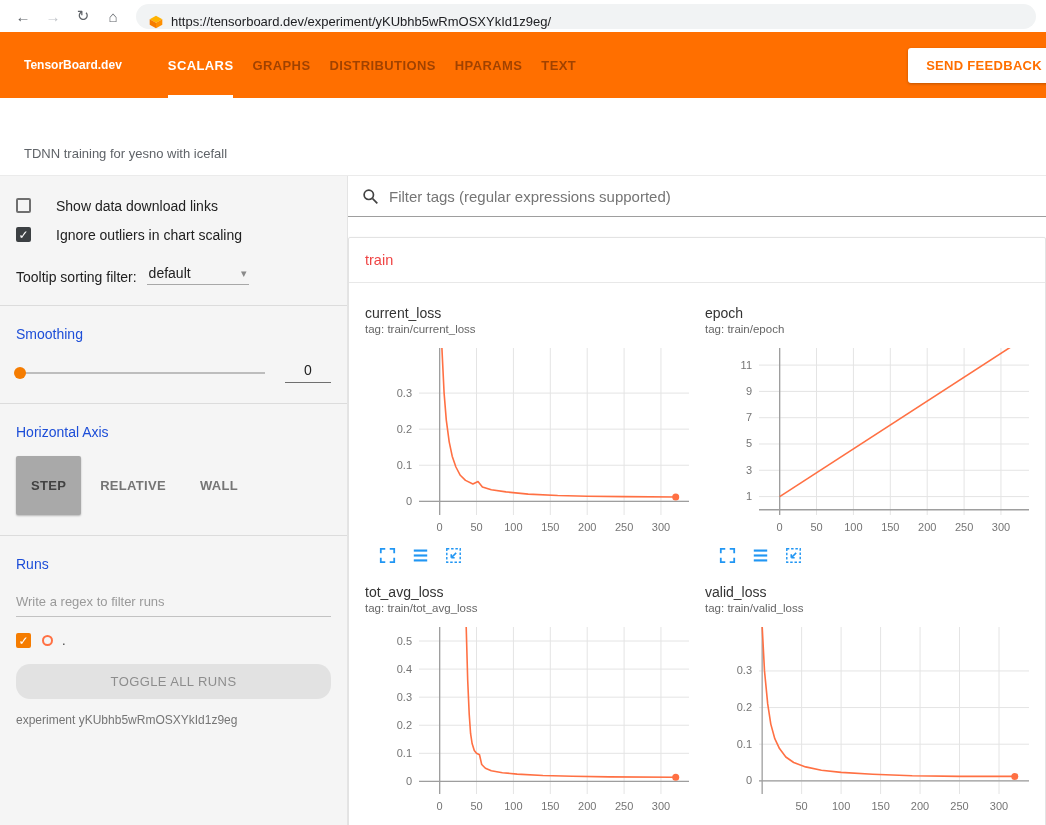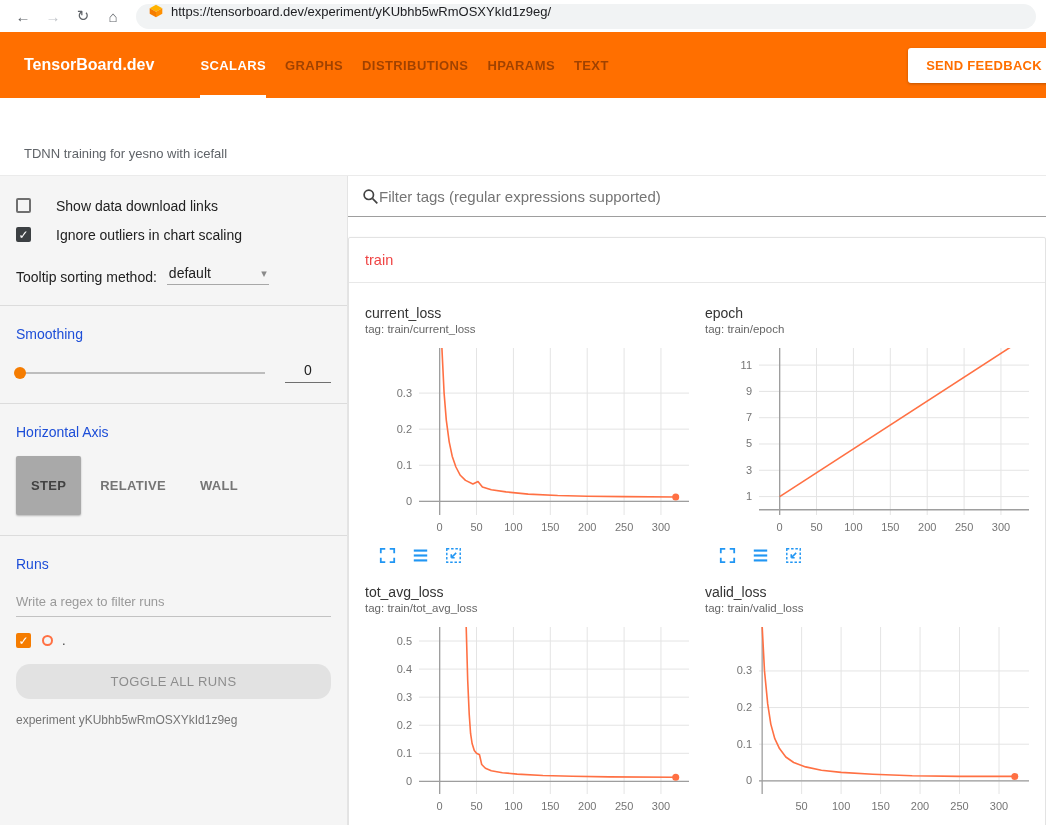--- a/index.html
+++ b/index.html
@@ -3,26 +3,26 @@
 <meta charset="utf-8">
 <style>
   *{margin:0;padding:0;box-sizing:border-box}
   html,body{width:1046px;height:825px;overflow:hidden;background:#fff;
     font-family:"Liberation Sans",sans-serif}
   
   .browser-bar{height:32px;display:flex;align-items:center;padding:0 10px;gap:4px;background:#fff}
   .nav-btn{width:26px;height:26px;display:flex;align-items:center;justify-content:center;
     font-size:15px;color:#5f6368;border-radius:50%;cursor:pointer}
   .nav-btn.disabled{color:#c0c4c9}
-  .addr{flex:1;height:25px;background:#f1f3f4;border-radius:13px;display:flex;align-items:flex-start;
+  .addr{flex:1;height:25px;background:#f1f3f4;border-radius:13px;display:flex;align-items:flex-end;
     gap:8px;padding:0 13px;margin-left:6px;cursor:text}
   .addr-url{font-size:13px;color:#202124;white-space:nowrap}
   
   .app-header{height:66px;background:#ff6f00;display:flex;align-items:center;padding:0 0 0 24px}
-  .brand{color:#fff;font-size:16px;font-weight:700;margin-right:46px;white-space:nowrap}
+  .brand{color:#fff;font-size:12px;font-weight:700;margin-right:46px;white-space:nowrap}
   .nav-tabs{display:flex;gap:19px;height:100%}
   .tab{display:flex;align-items:center;height:100%;font-size:13px;letter-spacing:.4px;
     color:rgba(45,12,0,.45);border-bottom:3px solid transparent;padding-top:3px;cursor:pointer;font-weight:700}
   .tab.active{color:#fff;border-bottom-color:#fff}
   .feedback-btn{margin-left:auto;margin-right:-14px;background:#fff;color:#ff6f00;font-weight:700;
     font-size:13px;letter-spacing:.3px;padding:10px 18px;border:none;border-radius:3px;
     box-shadow:0 1px 3px rgba(0,0,0,.25);white-space:nowrap;font-family:inherit;cursor:pointer}
   .title-strip{height:78px;display:flex;align-items:flex-end;padding:0 0 14px 24px;
     border-bottom:1px solid #ebebeb;color:#5f6368;font-size:13px;background:#fff}
   
@@ -55,21 +55,21 @@
     font-size:13px;padding:6px 0 7px;margin-top:16px;outline:none;font-family:inherit;color:#333}
   .runs-filter::placeholder{color:#9a9a9a}
   .run-row{display:flex;align-items:center;margin-top:16px;cursor:pointer}
   .run-ring{width:11px;height:11px;border:2px solid #ff7043;border-radius:50%;margin-left:11px}
   .run-name{margin-left:9px;font-size:13px;color:#424242}
   .toggle-btn{display:block;width:100%;margin-top:16px;padding:10px 0;background:#e2e2e2;border:none;
     border-radius:14px;color:#8d8d8d;font-size:13px;letter-spacing:.4px;font-family:inherit;cursor:pointer}
   .exp-note{margin-top:14px;font-size:12px;color:#757575}
   
   .main{flex:1;min-width:0;display:flex;flex-direction:column;background:#fff;overflow:hidden}
-  .filter-row{display:flex;align-items:center;padding:12px 0 11px 14px;border-bottom:1px solid #9e9e9e}
+  .filter-row{display:flex;align-items:center;gap:10px;padding:12px 0 11px 14px;border-bottom:1px solid #9e9e9e}
   .filter-input{flex:1;border:none;outline:none;font-size:15px;color:#424242;font-family:inherit;background:transparent}
   .filter-input::placeholder{color:#757575}
   .card{margin-top:20px;border:1px solid #e3e3e3;border-radius:2px;box-shadow:0 1px 3px rgba(0,0,0,.09);background:#fff}
   .card-header{padding:14px 16px;font-size:14.5px;color:#ef4444;border-bottom:1px solid #e8e8e8;cursor:pointer}
   .charts-grid{display:grid;grid-template-columns:340px 340px;row-gap:20px;padding:22px 16px 10px}
   .chart-title{font-size:14px;color:#333}
   .chart-tag{font-size:11.5px;color:#666;margin:2px 0 8px}
   .chart-icons{display:flex;gap:16px;margin-top:4px;padding-left:14px}
   .chart-icons span{cursor:pointer;display:flex}
   svg text{font-family:"Liberation Sans",sans-serif}
@@ -111,21 +111,21 @@
   <div class="sidebar">
     <div class="check-row">
       <div class="cb"></div>
       <span>Show data download links</span>
     </div>
     <div class="check-row">
       <div class="cb checked"></div>
       <span>Ignore outliers in chart scaling</span>
     </div>
     <div class="tooltip-row">
-      <span>Tooltip sorting method:</span>
+      <span>Tooltip sorting filter:</span>
       <div class="select">
         <span>default</span>
         <span class="caret">▾</span>
       </div>
     </div>
     <hr class="div">
     <div class="section-label">Smoothing</div>
     <div class="slider-row">
       <div class="slider-track">
         <div class="slider-thumb"></div>

